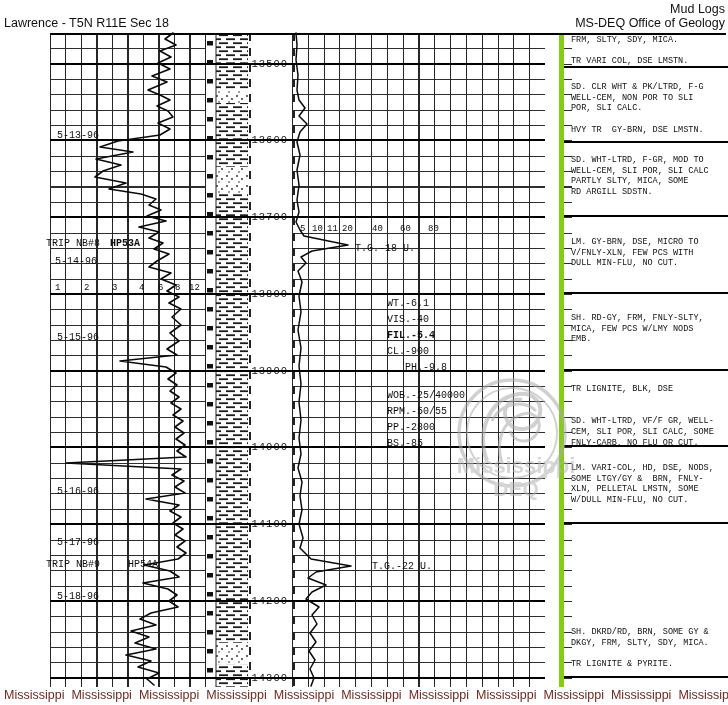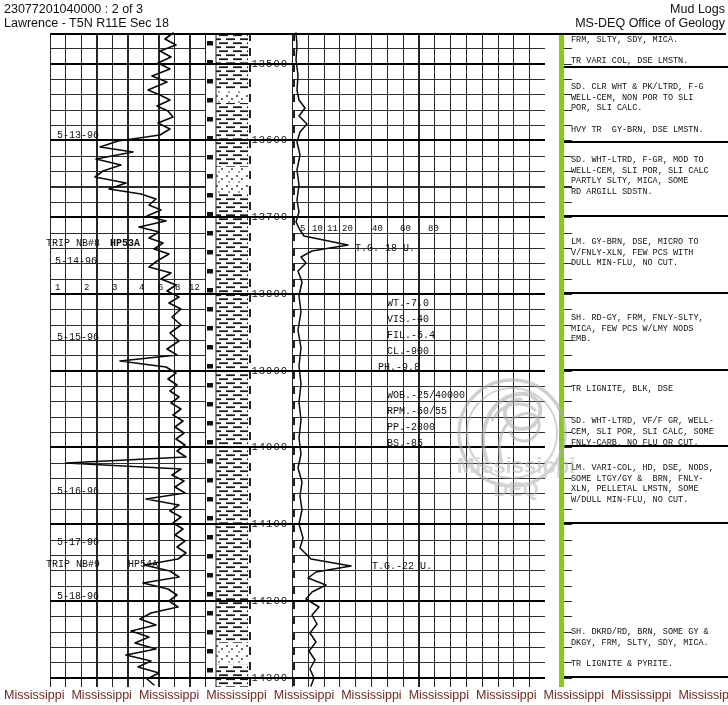--- a/index.html
+++ b/index.html
@@ -44,21 +44,20 @@
   #curves{left:0;top:-33px}
   #footer-row{position:absolute;left:0;top:687px;width:728px;height:18px;background:#fff;
     display:flex;gap:7px;padding-left:4px;overflow:hidden}
   .miss-word{font-size:12.5px;line-height:16px;color:#6a2a22;white-space:nowrap}
 </style>
 </head>
 <body>
 
 <div id="screen">
 
-  <div class="hdr" style="left:4px;top:2px">23077201040000 : 2 of 3</div>
   <div class="hdr" style="left:4px;top:16px">Lawrence - T5N R11E Sec 18</div>
   <div class="hdr right" style="right:3px;top:2px">Mud Logs</div>
   <div class="hdr right" style="right:3px;top:16px">MS-DEQ Office of Geology</div>
 
   <div id="chart">
     <div class="track" id="left-track"></div>
     <div class="track" id="right-track"></div>
 
     <svg id="litho-svg" width="43" height="655">
       <defs>
@@ -221,25 +220,25 @@
         <div class="scale-num" style="left: 189px; top: 250px;">12</div>
         <div class="scale-num" style="left: 300px; top: 191px;">5</div>
         <div class="scale-num" style="left: 312px; top: 191px;">10</div>
         <div class="scale-num" style="left: 327px; top: 191px;">11</div>
         <div class="scale-num" style="left: 342px; top: 191px;">20</div>
         <div class="scale-num" style="left: 372px; top: 191px;">40</div>
         <div class="scale-num" style="left: 400px; top: 191px;">60</div>
         <div class="scale-num" style="left: 428px; top: 191px;">80</div>
         <div class="annot" style="left: 355px; top: 210px;">T.G.-18 U.</div>
         <div class="annot" style="left: 372px; top: 528px;">T.G.-22 U.</div>
-        <div class="annot" style="left: 387px; top: 265px;">WT.-7.0</div>
+        <div class="annot" style="left: 387px; top: 265px;">WT.-6.1</div>
         <div class="annot" style="left: 387px; top: 281px;">VIS.-40</div>
-        <div class="annot" style="left: 387px; top: 297px;">FIL.-5.4</div>
+        <div class="annot" style="left: 387px; top: 297px; font-weight: bold;">FIL.-5.4</div>
         <div class="annot" style="left: 387px; top: 313px;">CL.-900</div>
-        <div class="annot" style="left: 378px; top: 329px; font-family: Liberation Mono, monospace;">PH.-9.8</div>
+        <div class="annot" style="left: 405px; top: 329px; font-family: Liberation Mono, monospace;">PH.-9.8</div>
         <div class="annot" style="left: 387px; top: 357px;">WOB.-25/40000</div>
         <div class="annot" style="left: 387px; top: 373px;">RPM.-50/55</div>
         <div class="annot" style="left: 387px; top: 389px;">PP.-2800</div>
         <div class="annot" style="left: 387px; top: 405px;">BS.-85</div>
       </div>
 
     <svg id="seal" width="170" height="215" viewBox="0 0 170 215">
       <g stroke="#ababab" fill="none">
         <circle cx="72" cy="100" r="53" stroke-width="3.5"></circle>
         <circle cx="72" cy="100" r="45" stroke-width="1.8"></circle>

